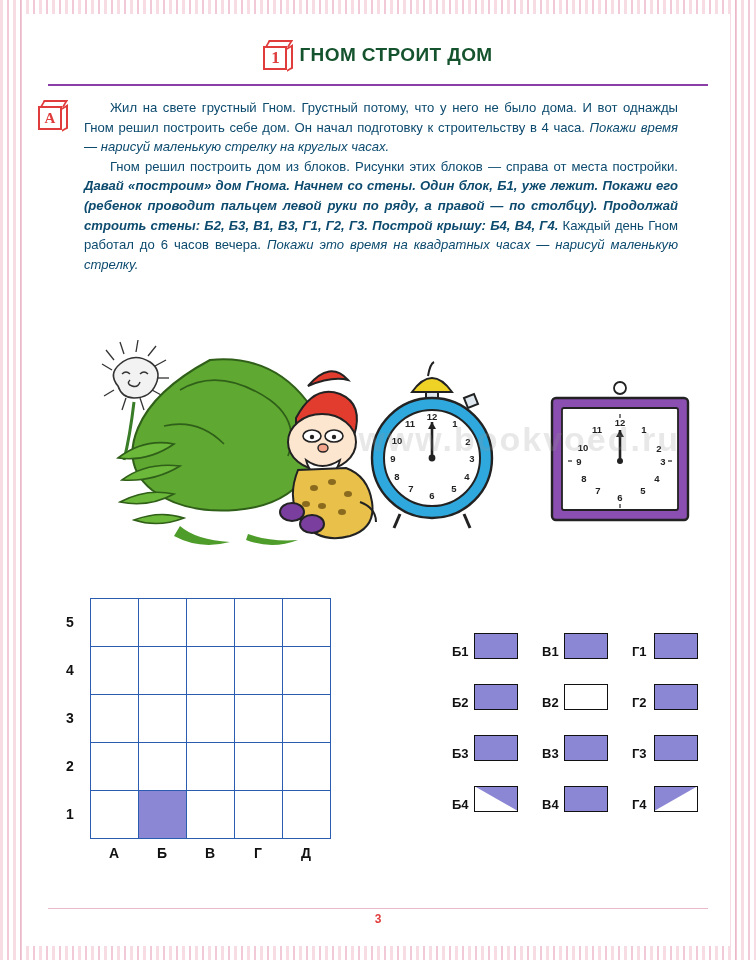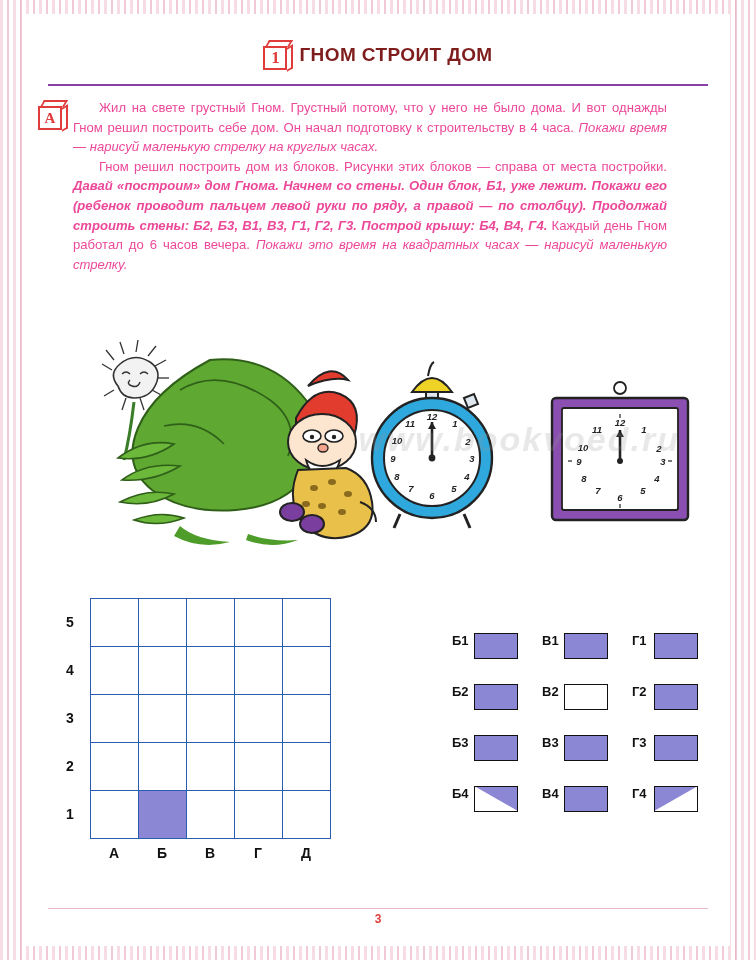--- a/index.html
+++ b/index.html
@@ -52,21 +52,21 @@
     border:2px solid #e03c3c; border-left:none; background:#fff;
     transform: skewY(-30deg);
   }
   .cube .num {
     position:absolute; left:0; top:6px; width:24px; height:24px;
     display:flex; align-items:center; justify-content:center;
     font-size:17px; font-weight:bold; color:#e03c3c;
     font-family:"Liberation Serif", serif;
   }
   .title-text {
-    font-size:19px; font-weight:bold; color:#7f1d1d;
+    font-size:19px; font-weight:bold; color:#14532d;
     letter-spacing:0.4px;
   }
   .title-rule {
     position:absolute; left:48px; right:48px; top:84px;
     height:2px; background:#8a3ea8;
   }
 
   
   .badge-a {
     position:absolute; left:38px; top:100px;
@@ -88,31 +88,31 @@
   }
   .badge-a .num {
     position:absolute; left:0; top:6px; width:24px; height:24px;
     display:flex; align-items:center; justify-content:center;
     font-size:15px; font-weight:bold; color:#e03c3c;
     font-family:"Liberation Serif", serif;
   }
 
   
   .text-block {
-    position:absolute; left:73px; top:98px; width:594px;
-    font-size:13.1px; line-height:19.6px; color:#ec4899;
+    position:absolute; left:84px; top:98px; width:594px;
+    font-size:13.1px; line-height:19.6px; color:#0c4a6e;
     text-align:justify;
   }
   .text-block p { margin:0; text-indent:26px; }
   .text-block i { font-style:italic; }
   .text-block b { font-weight:bold; }
 
   
   .art {
-    position:absolute; left:60px; top:330px; width:640px; height:240px;font-style:italic;
+    position:absolute; left:60px; top:330px; width:640px; height:240px;
   }
   .watermark {
     position:absolute; left:40px; top:90px; width:580px;
     text-align:right;
     font-size:34px; font-weight:bold; letter-spacing:2px;
     color:rgba(150,150,150,0.22);
     pointer-events:none;
   }
 
   
@@ -139,21 +139,21 @@
   }
 
   
   .legend {
     position:absolute; left:452px; top:620px;
     display:grid;
     grid-template-columns: repeat(3, 90px);
     grid-auto-rows: 51px;
     align-items:center;
   }
-  .legend-cell { display:flex; align-items:flex-start; gap:0; }
+  .legend-cell { display:flex; align-items:flex-end; gap:0; }
   .legend-cell .lbl {
     font-size:13px; font-weight:bold; color:#111; width:22px;
   }
   .swatch {
     width:44px; height:26px; border:1px solid #111; background:#fff;
     position:relative; overflow:hidden;
   }
   .swatch.full { background:#8b87d4; }
   .swatch.tri-left::after {
     content:""; position:absolute; inset:0;

